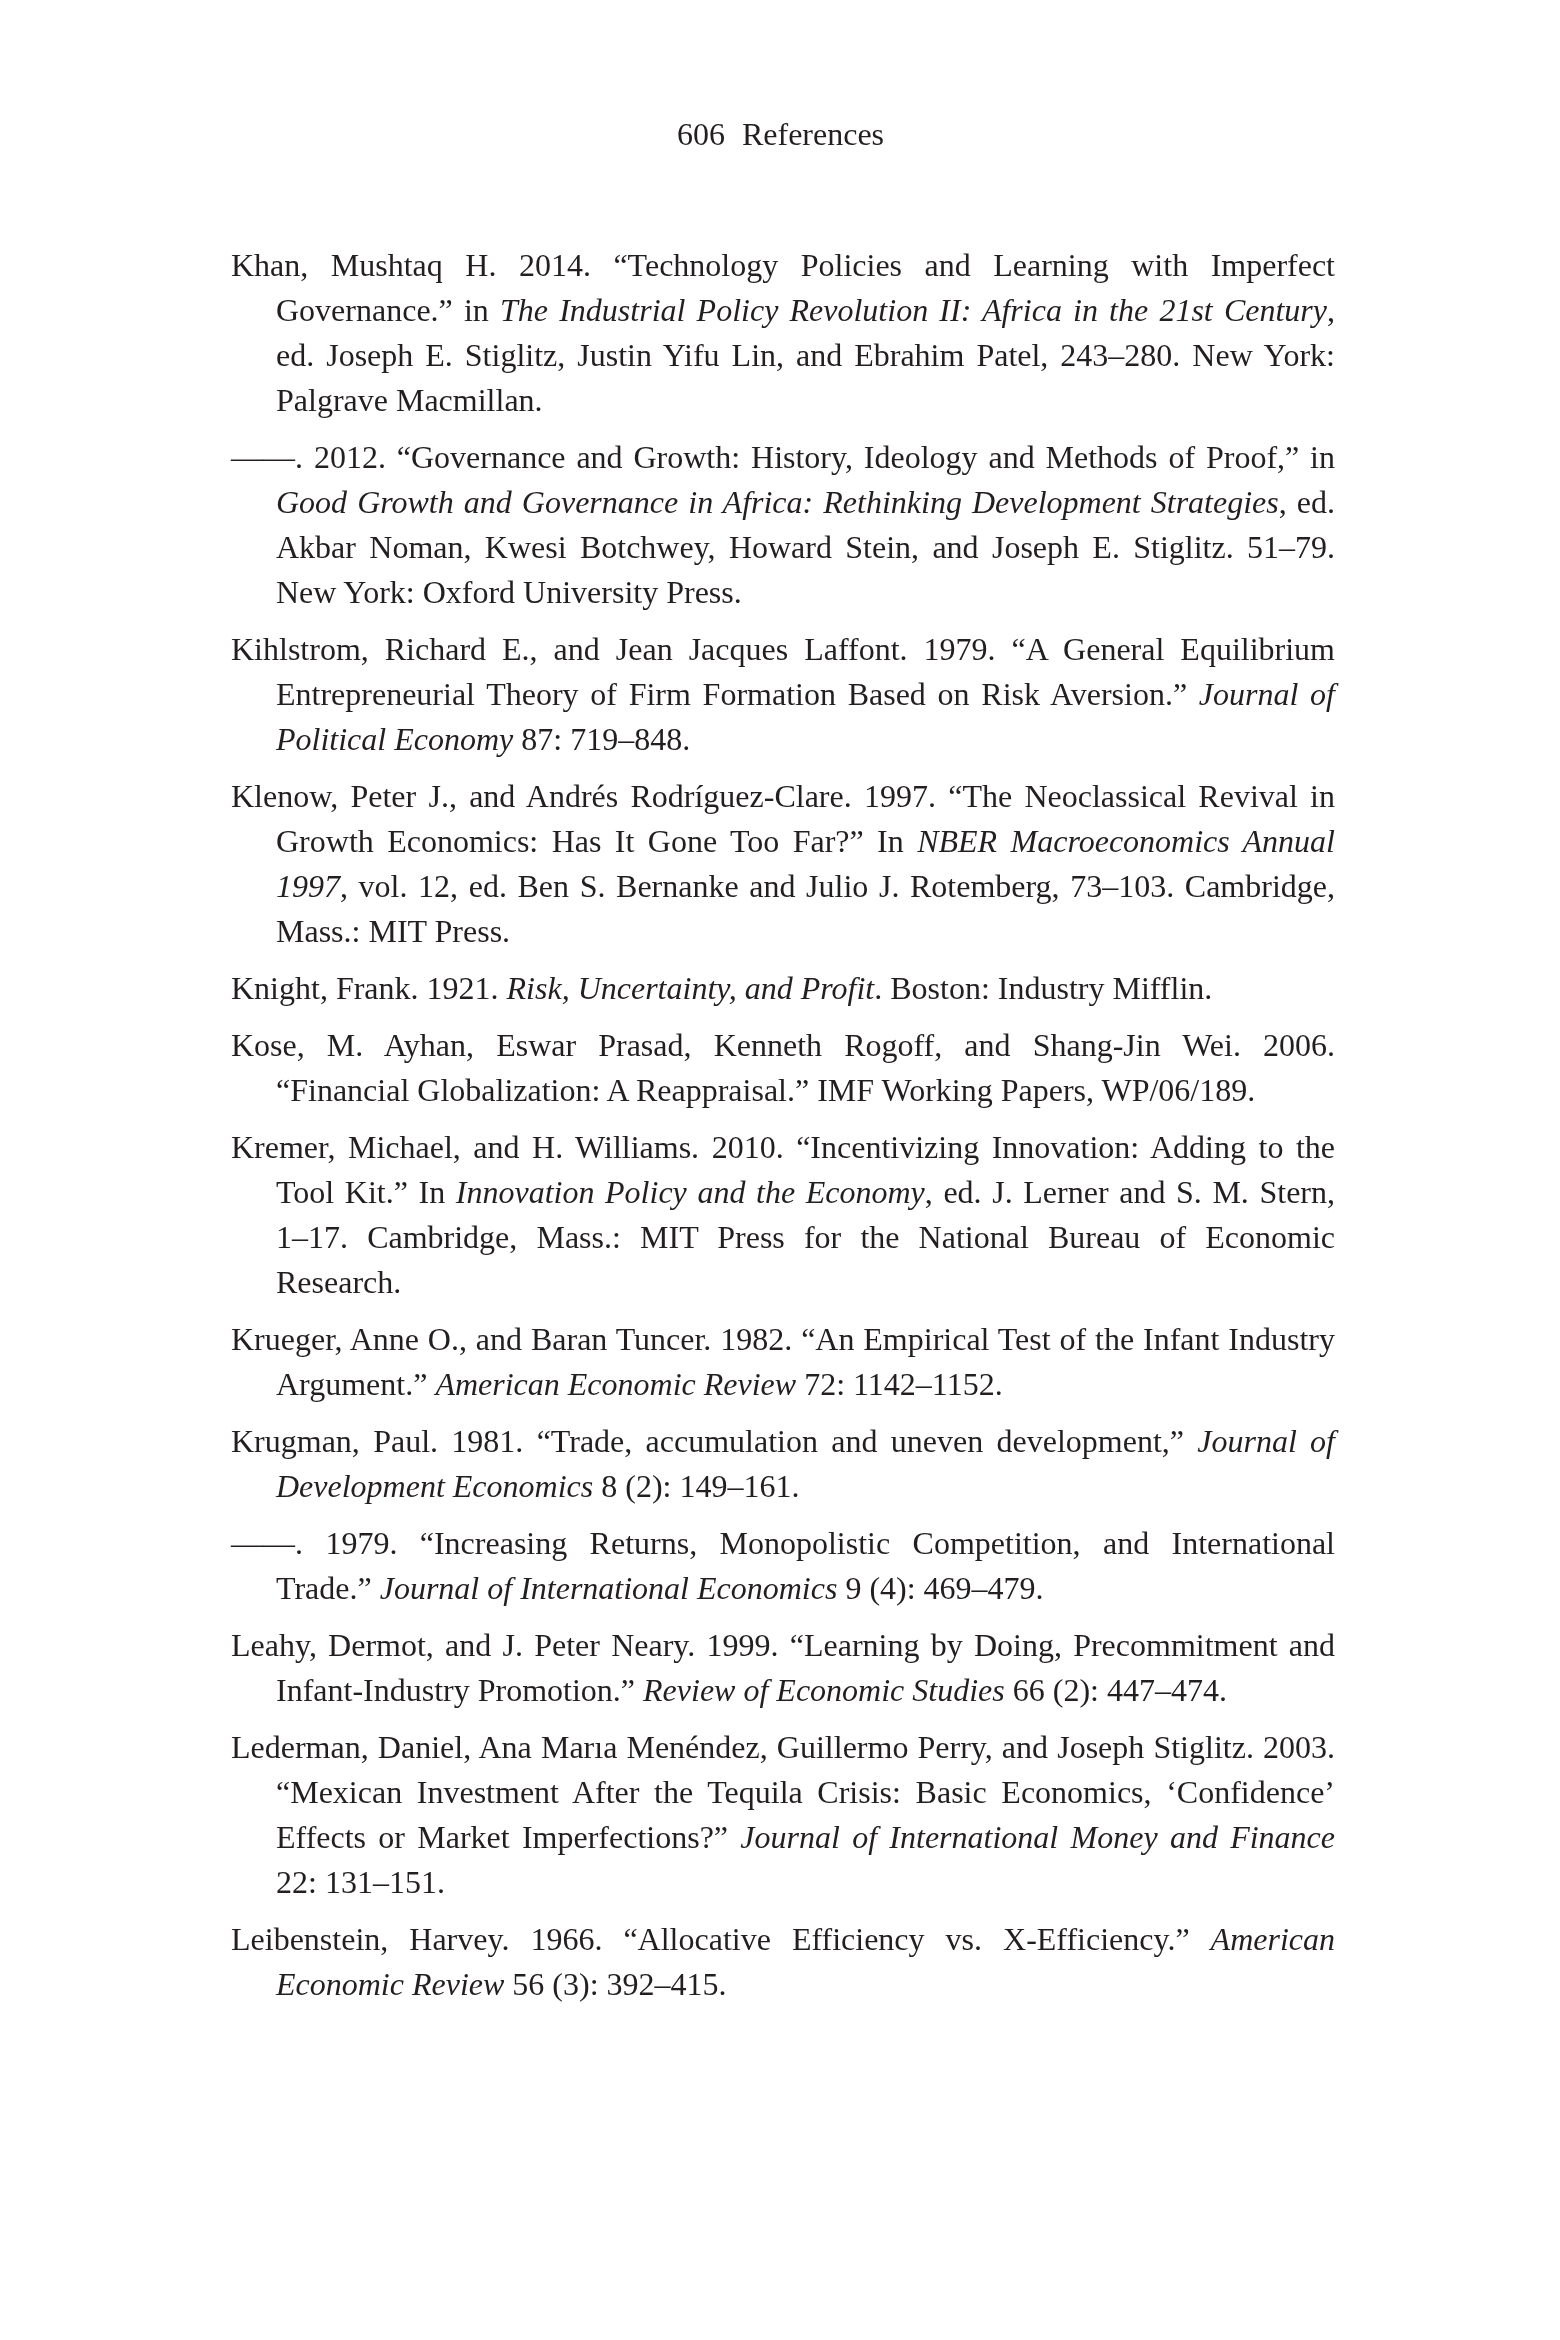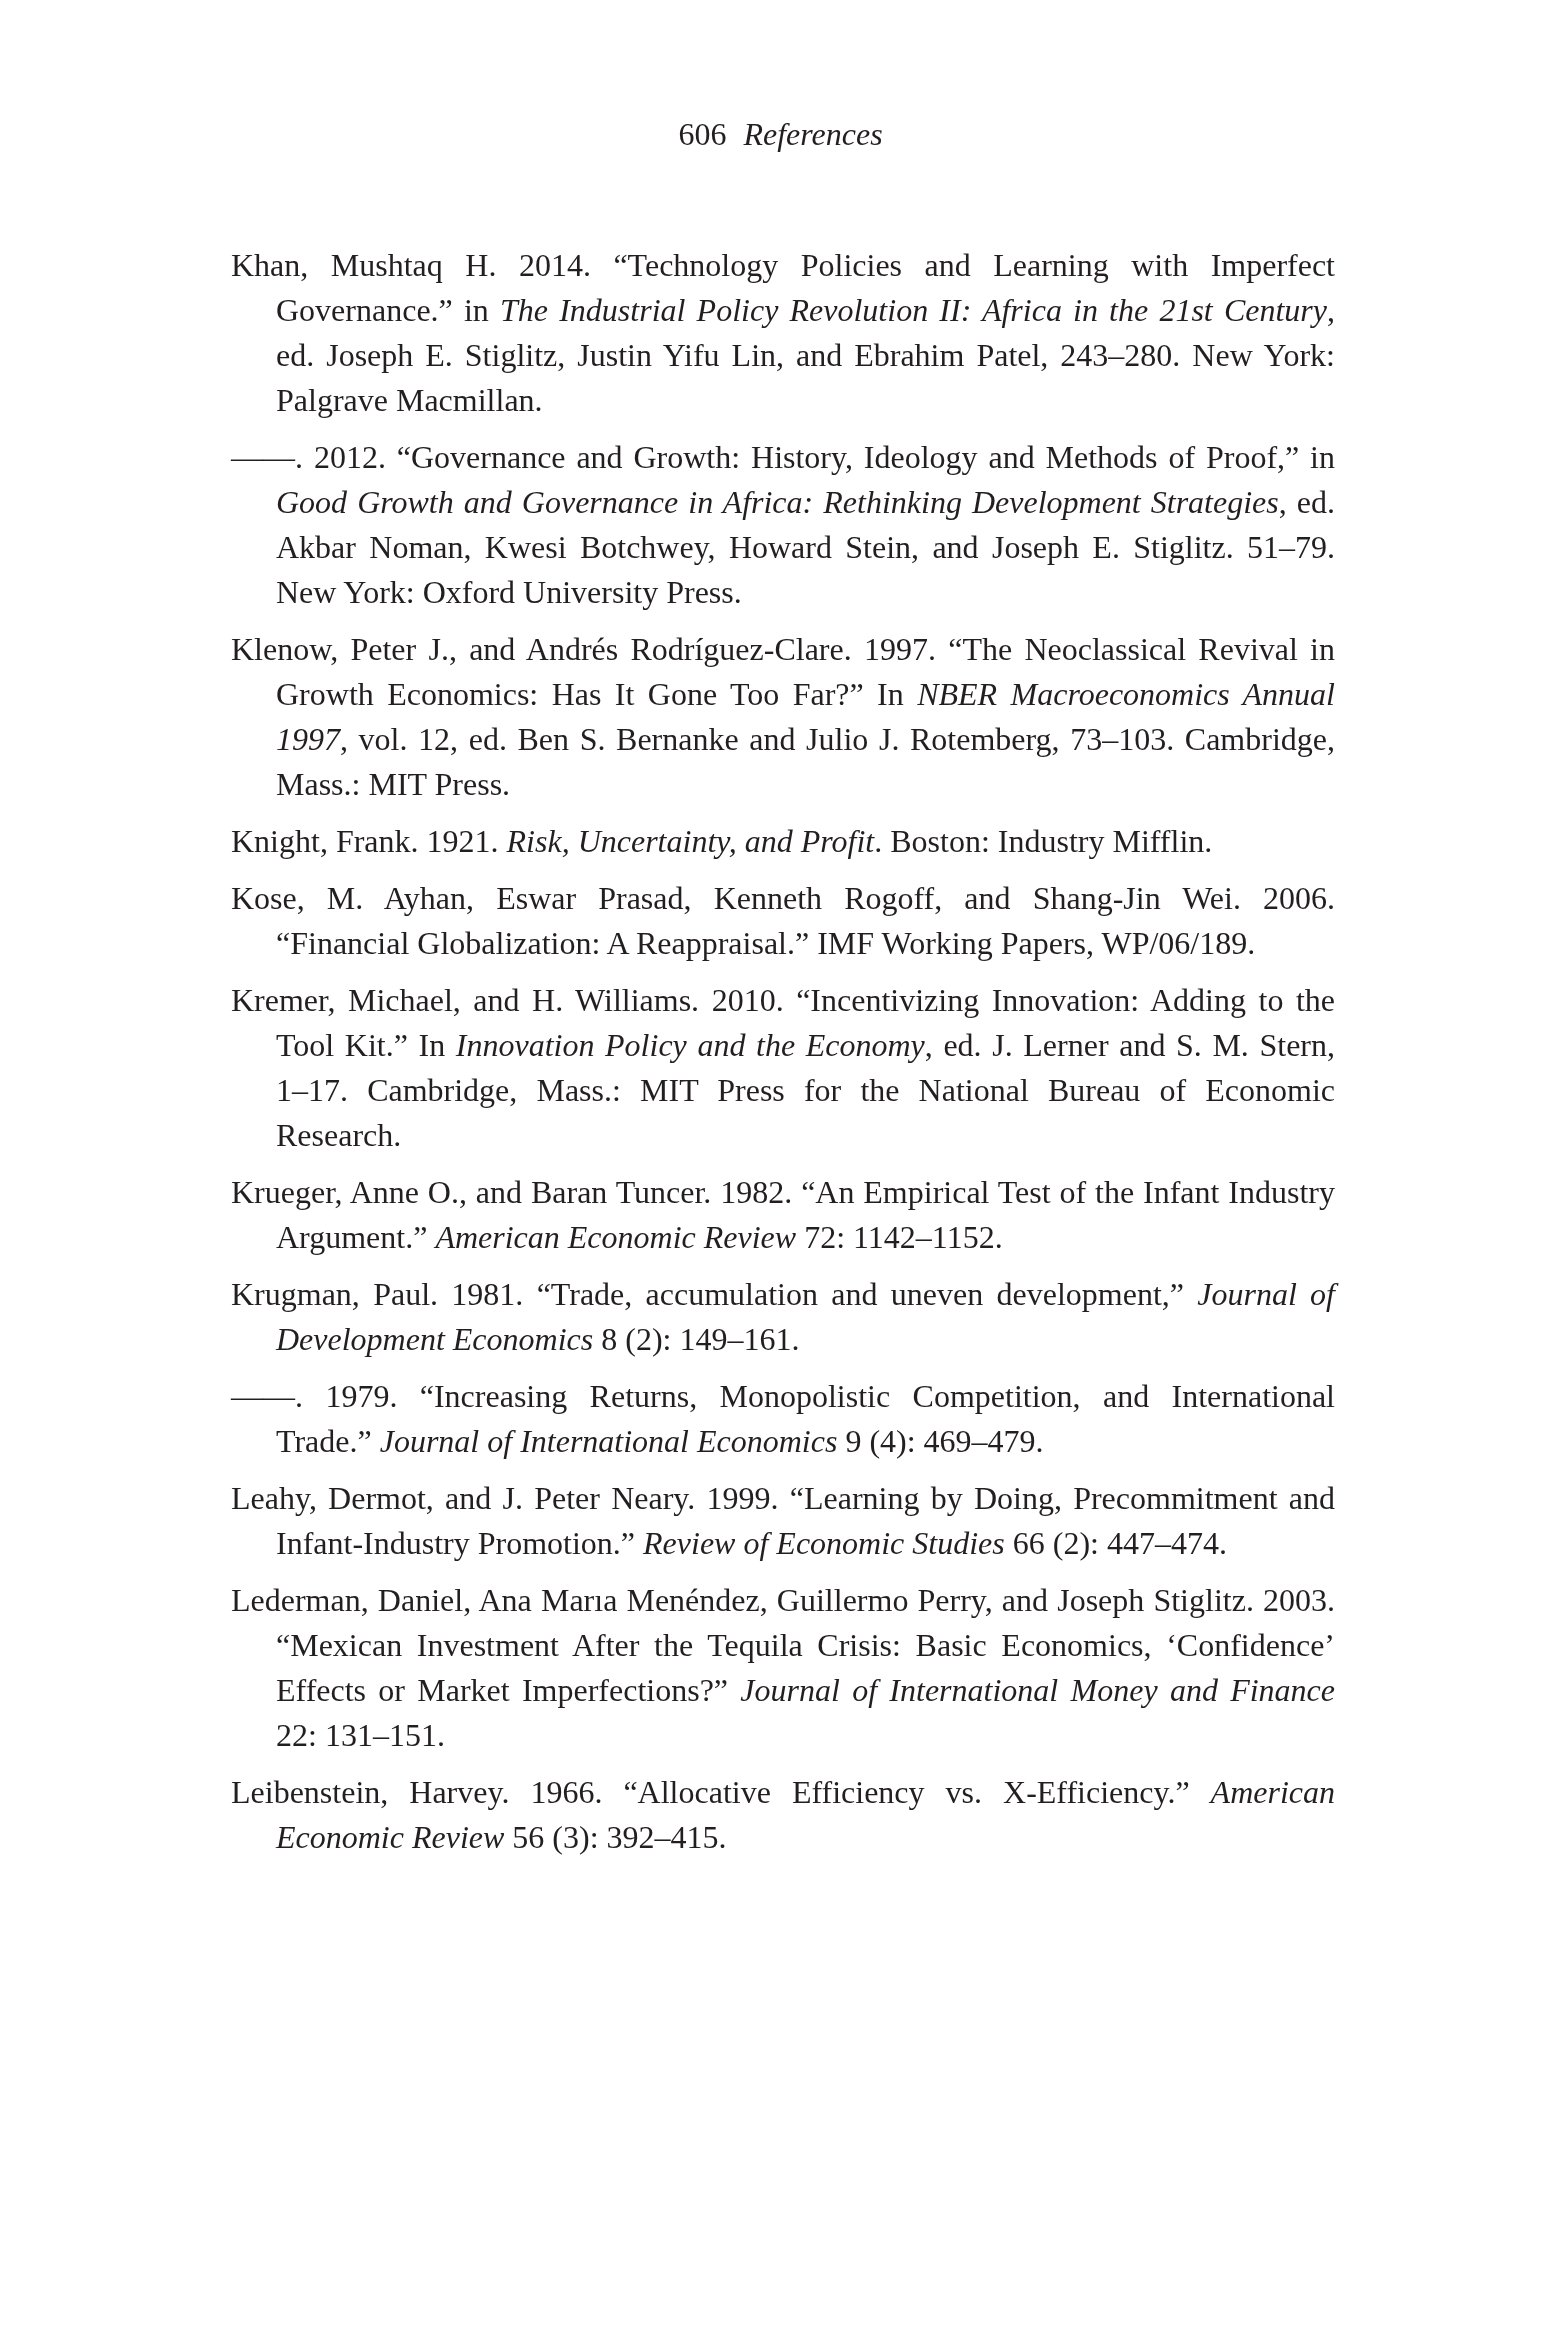--- a/index.html
+++ b/index.html
@@ -21,21 +21,20 @@
       left: 0;
       width: 1561px;
       text-align: center;
       font-size: 32px;
       line-height: 38px;
     }
     .running-head .page-num {
       margin-right: 9px;
     }
     .running-head .section {
-      font-style: italic;
       text-align: right;
     }
     .refs {
       position: absolute;
       top: 231px;
       left: 219px;
       width: 1128px;
       font-size: 32px;
       line-height: 45px;
     }
@@ -53,20 +52,21 @@
 <body>
 
 <div class="running-head">
   <span class="page-num">606</span>
   <span class="section">References</span>
 </div>
 
 <div class="refs" id="refs">
     <p class="ref"><span>Khan, Mushtaq H. 2014. “Technology Policies and Learning with Imperfect Governance.” in </span><i>The Industrial Policy Revolution II: Africa in the 21st Century</i><span>, ed. Joseph E. Stiglitz, Justin Yifu Lin, and Ebrahim Patel, 243–280. New York: Palgrave Macmillan.</span></p>
     <p class="ref"><span>——. 2012. “Governance and Growth: History, Ideology and Methods of Proof,” in </span><i>Good Growth and Governance in Africa: Rethinking Development Strategies</i><span>, ed. Akbar Noman, Kwesi Botchwey, Howard Stein, and Joseph E. Stiglitz. 51–79. New York: Oxford University Press.</span></p>
+    <p class="ref"><span>Kihlstrom, Richard E., and Jean Jacques Laffont. 1979. “A General Equilibrium Entrepreneurial Theory of Firm Formation Based on Risk Aversion.” </span><i>Journal of Political Economy</i><span> 87: 719–848.</span></p>
     <p class="ref"><span>Klenow, Peter J., and Andrés Rodríguez-Clare. 1997. “The Neoclassical Revival in Growth Economics: Has It Gone Too Far?” In </span><i>NBER Macroeconomics Annual 1997</i><span>, vol. 12, ed. Ben S. Bernanke and Julio J. Rotemberg, 73–103. Cambridge, Mass.: MIT Press.</span></p>
     <p class="ref"><span>Knight, Frank. 1921. </span><i>Risk, Uncertainty, and Profit</i><span>. Boston: Industry Mifflin.</span></p>
     <p class="ref"><span>Kose, M. Ayhan, Eswar Prasad, Kenneth Rogoff, and Shang-Jin Wei. 2006. “Financial Globalization: A Reappraisal.” IMF Working Papers, WP/06/189.</span></p>
     <p class="ref"><span>Kremer, Michael, and H. Williams. 2010. “Incentivizing Innovation: Adding to the Tool Kit.” In </span><i>Innovation Policy and the Economy</i><span>, ed. J. Lerner and S. M. Stern, 1–17. Cambridge, Mass.: MIT Press for the National Bureau of Economic Research.</span></p>
     <p class="ref"><span>Krueger, Anne O., and Baran Tuncer. 1982. “An Empirical Test of the Infant Industry Argument.” </span><i>American Economic Review</i><span> 72: 1142–1152.</span></p>
     <p class="ref"><span>Krugman, Paul. 1981. “Trade, accumulation and uneven development,” </span><i>Journal of Development Economics</i><span> 8 (2): 149–161.</span></p>
     <p class="ref"><span>——. 1979. “Increasing Returns, Monopolistic Competition, and International Trade.” </span><i>Journal of International Economics</i><span> 9 (4): 469–479.</span></p>
     <p class="ref"><span>Leahy, Dermot, and J. Peter Neary. 1999. “Learning by Doing, Precommitment and Infant-Industry Promotion.” </span><i>Review of Economic Studies</i><span> 66 (2): 447–474.</span></p>
     <p class="ref"><span>Lederman, Daniel, Ana Marıa Menéndez, Guillermo Perry, and Joseph Stiglitz. 2003. “Mexican Investment After the Tequila Crisis: Basic Economics, ‘Confidence’ Effects or Market Imperfections?” </span><i>Journal of International Money and Finance</i><span> 22: 131–151.</span></p>
     <p class="ref"><span>Leibenstein, Harvey. 1966. “Allocative Efficiency vs. X-Efficiency.” </span><i>American Economic Review</i><span> 56 (3): 392–415.</span></p>

